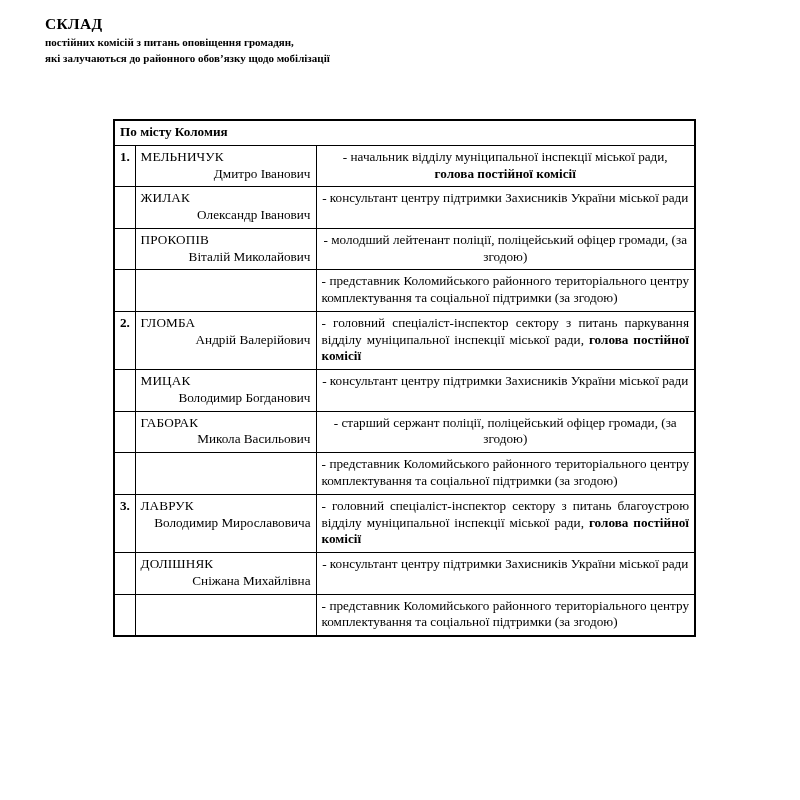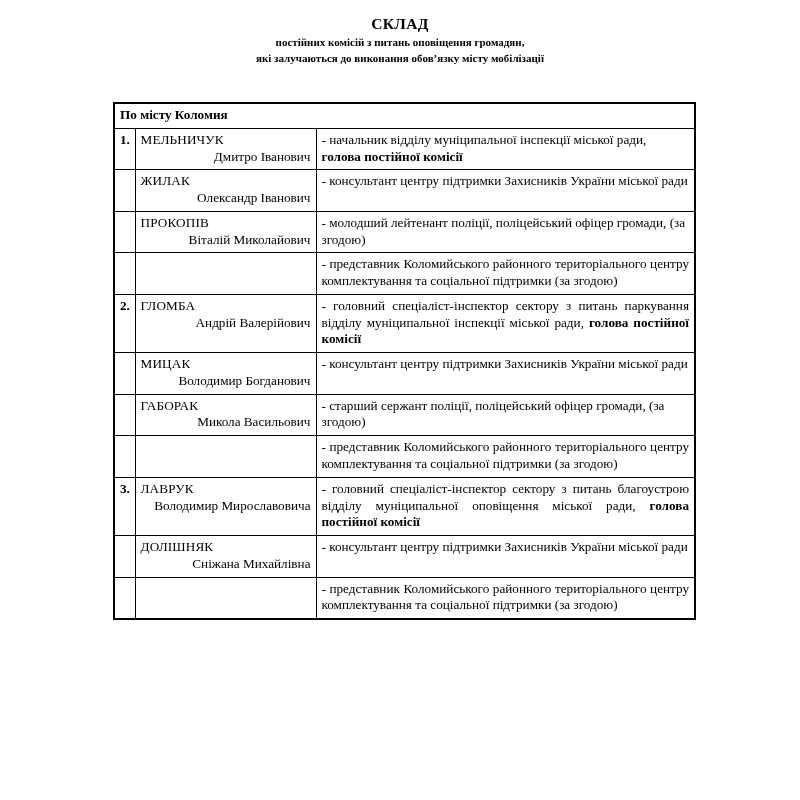--- a/index.html
+++ b/index.html
@@ -21,40 +21,41 @@
     position: relative;
     width: 800px;
     height: 800px;
     background: #ffffff;
     box-sizing: border-box;
   }
 
   
   .title-block {
     padding-top: 14px;
-    text-align: center;
+    text-align: left;
+    padding-left: 45px;
   }
   .title-main {
     font-size: 15.5px;
     font-weight: bold;
     letter-spacing: 0.3px;
     line-height: 1.35;
   }
   .title-sub-line {
     font-size: 11px;
     font-weight: bold;
     line-height: 1.45;
     white-space: nowrap;
   }
 
   
   .table-wrap {
     position: absolute;
     left: 113px;
-    top: 102px;
+    top: 119px;
     width: 678px;
   }
   table.composition {
     border-collapse: collapse;
     width: 582px;
     table-layout: fixed;
     border: 2px solid #000000;
   }
   table.composition td {
     border: 1px solid #000000;
@@ -78,21 +79,21 @@
   td.name {
     padding-left: 6px;
   }
   td.desc {
     padding-left: 6px;
     padding-right: 5px;
     text-align: justify;
     text-justify: inter-word;
   }
   td.desc.nojustify {
-    text-align: left;
+    text-align: center;
   }
 
   .header-cell {
     font-weight: bold;
     font-size: 13.6px;
     padding-top: 5px;
     padding-bottom: 6px;
     padding-left: 6px;
   }
 
@@ -116,21 +117,21 @@
   }
 </style>
 </head>
 <body>
 
 <div class="page">
 
   <div class="title-block">
     <div class="title-main">СКЛАД</div>
     <div class="title-sub-line">постійних комісій з питань оповіщення громадян,</div>
-    <div class="title-sub-line">які залучаються до виконання обов’язку місту мобілізації</div>
+    <div class="title-sub-line">які залучаються до районного обов’язку щодо мобілізації</div>
   </div>
 
   <div class="table-wrap">
     <table class="composition">
       <colgroup>
         <col class="c-num">
         <col class="c-name">
         <col class="c-desc">
       </colgroup>
       <tbody id="table-body">
@@ -200,21 +201,21 @@
               <span class="patronym"></span>
             </td>
             <td class="desc"><span>-   представник Коломийського районного територіального центру комплектування та соціальної підтримки (за згодою)</span></td>
           </tr>
           <tr>
             <td class="num">3.</td>
             <td class="name">
               <span class="surname">ЛАВРУК</span>
               <span class="patronym">Володимир Мирославовича</span>
             </td>
-            <td class="desc"><span>- головний спеціаліст-інспектор сектору з питань благоустрою  відділу муніципальної оповіщення міської ради, </span><span class="b">голова постійної комісії</span></td>
+            <td class="desc"><span>- головний спеціаліст-інспектор сектору з питань благоустрою  відділу муніципальної інспекції міської ради, </span><span class="b">голова постійної комісії</span></td>
           </tr>
           <tr>
             <td class="num"></td>
             <td class="name">
               <span class="surname">ДОЛІШНЯК</span>
               <span class="patronym">Сніжана Михайлівна</span>
             </td>
             <td class="desc nojustify"><span>- консультант центру підтримки Захисників України міської ради</span></td>
           </tr>
           <tr class="clipped">

